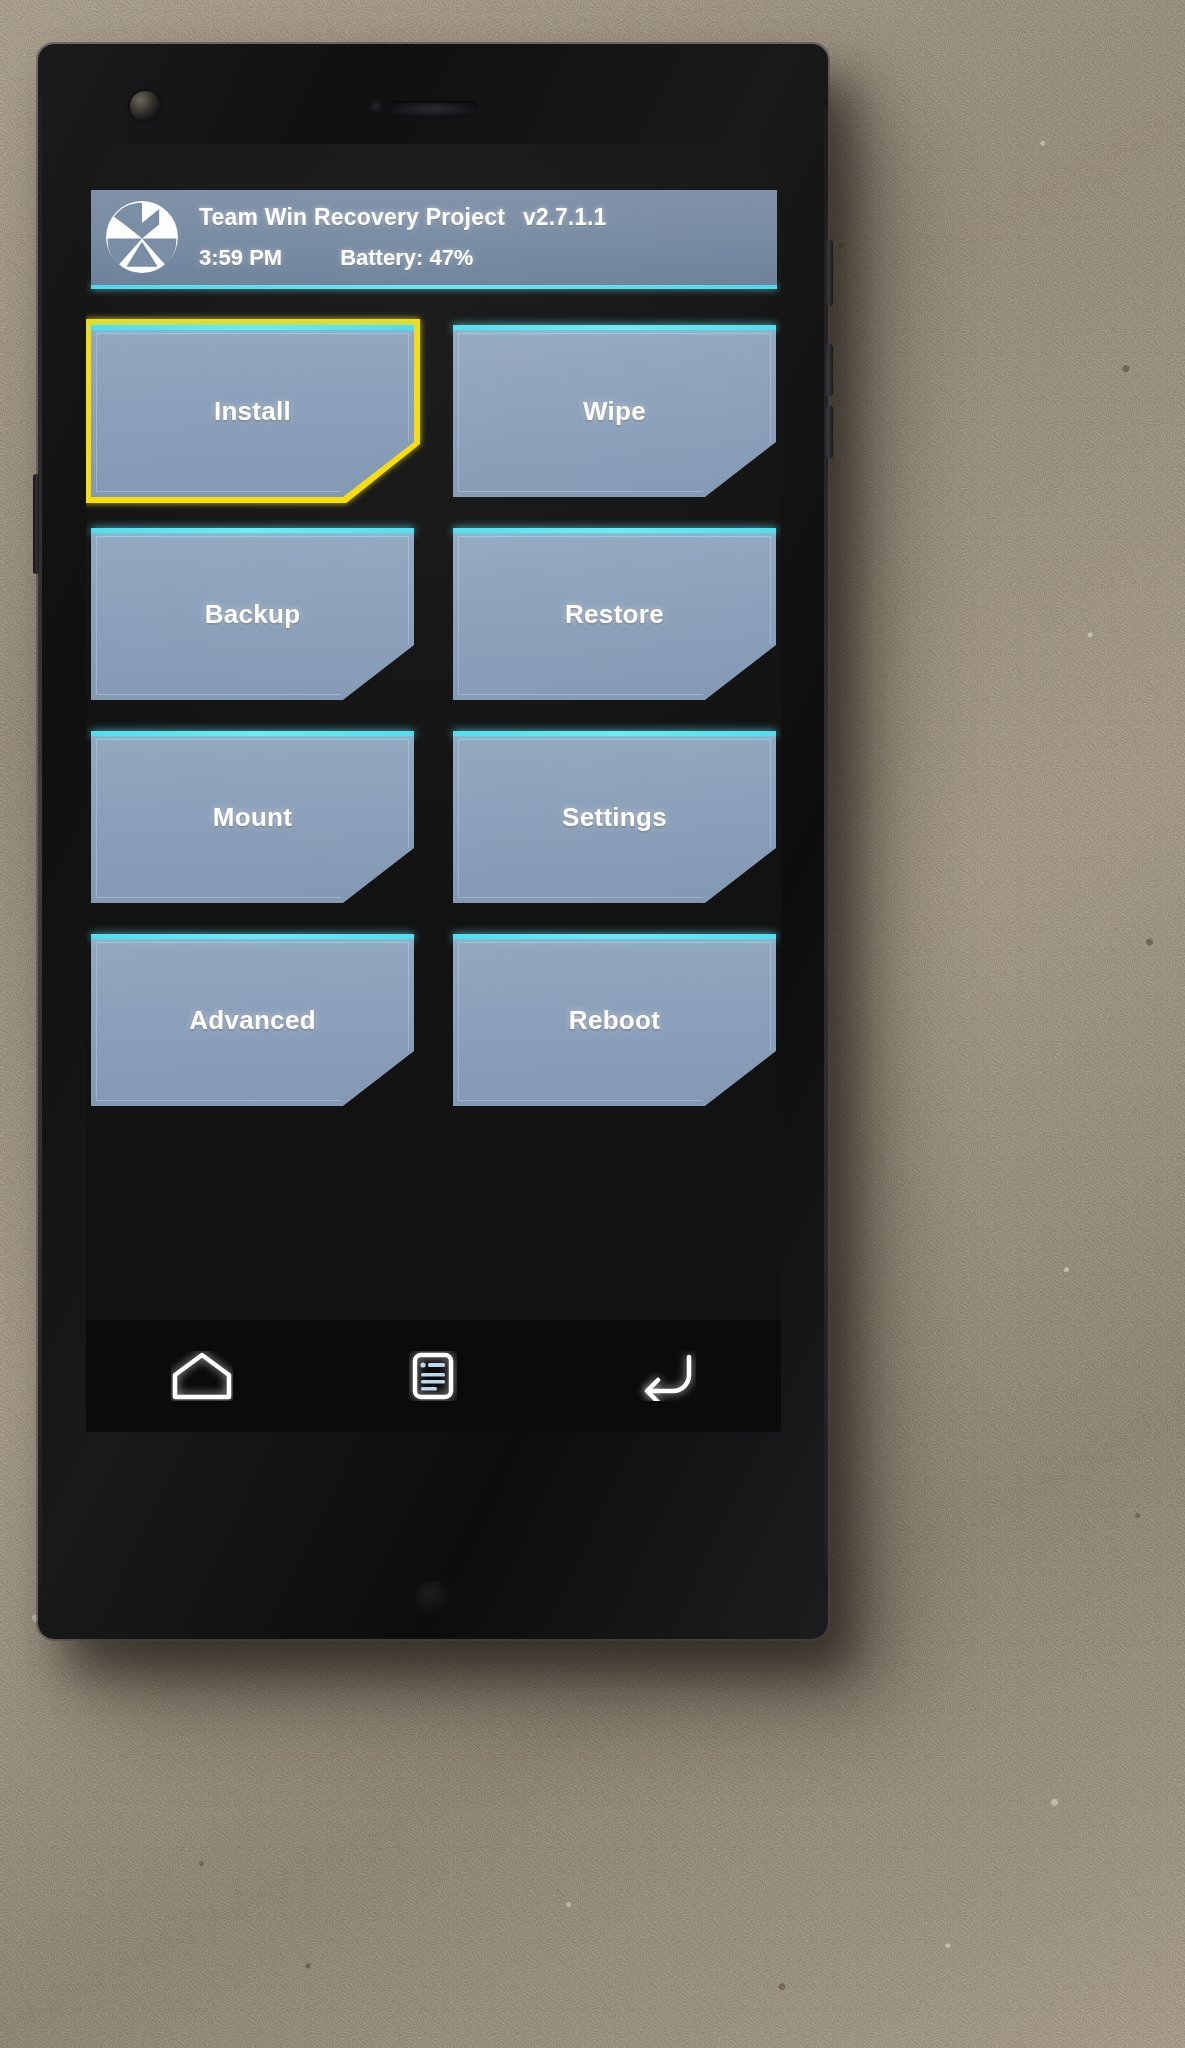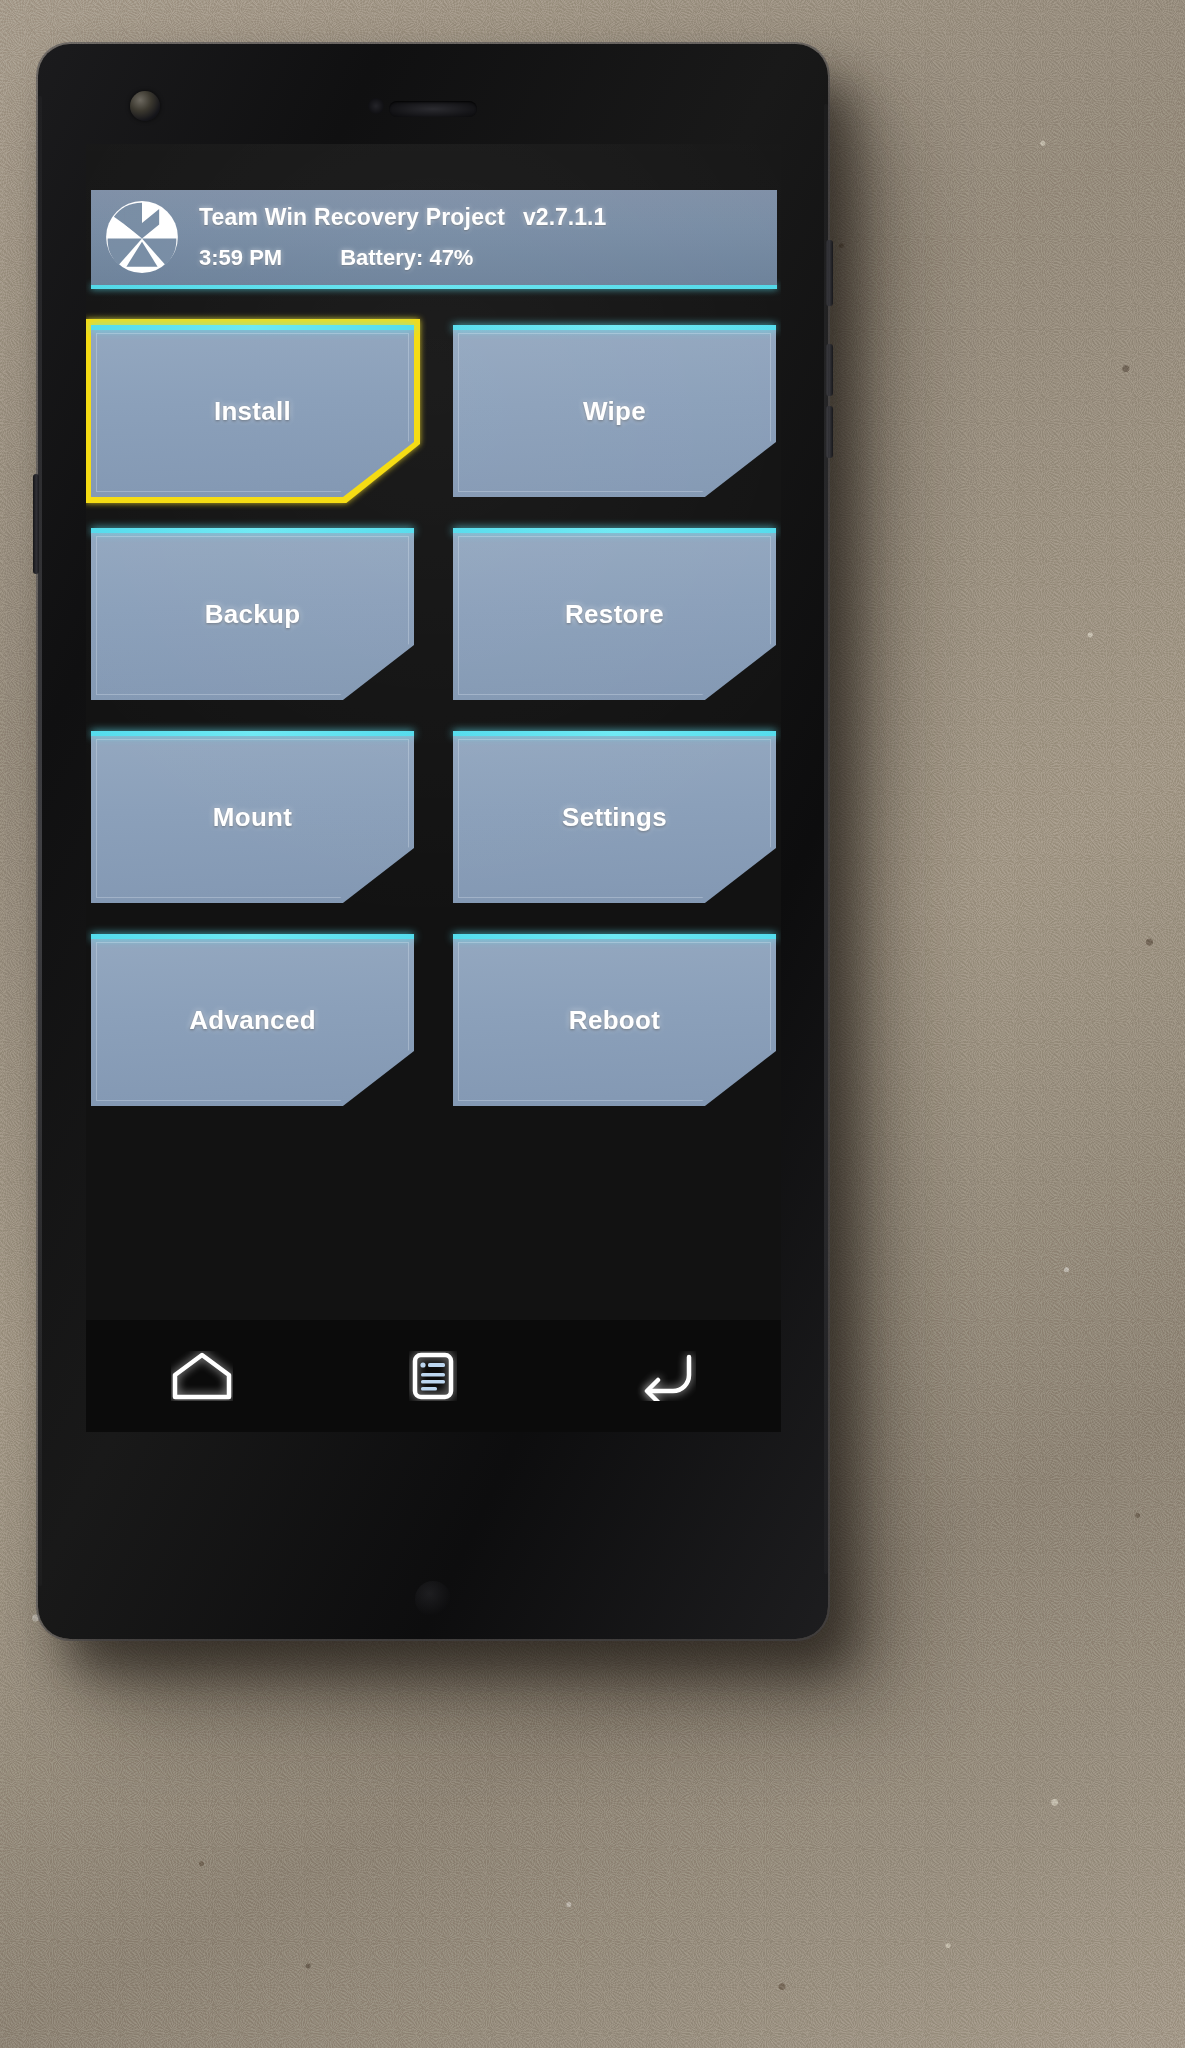--- a/index.html
+++ b/index.html
@@ -52,21 +52,21 @@
       repeating-conic-gradient(from 47deg at 70% 65%, rgba(255,255,255,.04) 0deg 5deg, rgba(60,46,34,.045) 5deg 10deg);
     background-size: 23px 23px, 31px 31px;
     pointer-events: none;
   }
 
   
   #phone {
     position: absolute;
     left: 38px;  top: 44px;
     width: 790px; height: 1595px;
-    border-radius: 32px;
+    border-radius: 16px;
     background: linear-gradient(116deg,#1b1b1d 0%,#101011 22%,#191919 48%,#0d0d0e 74%,#1d1d1f 100%);
     box-shadow:
       0 0 0 2px rgba(70,70,74,.55),
       26px 34px 48px rgba(25,20,14,.62),
       58px 66px 94px rgba(25,20,14,.36);
   }
   
   #phone::before {
     content:""; position:absolute; left:0; top:52px; width:4px; height:1490px;
     background: linear-gradient(180deg,rgba(120,120,126,.05),rgba(150,150,158,.35),rgba(120,120,126,.05));

